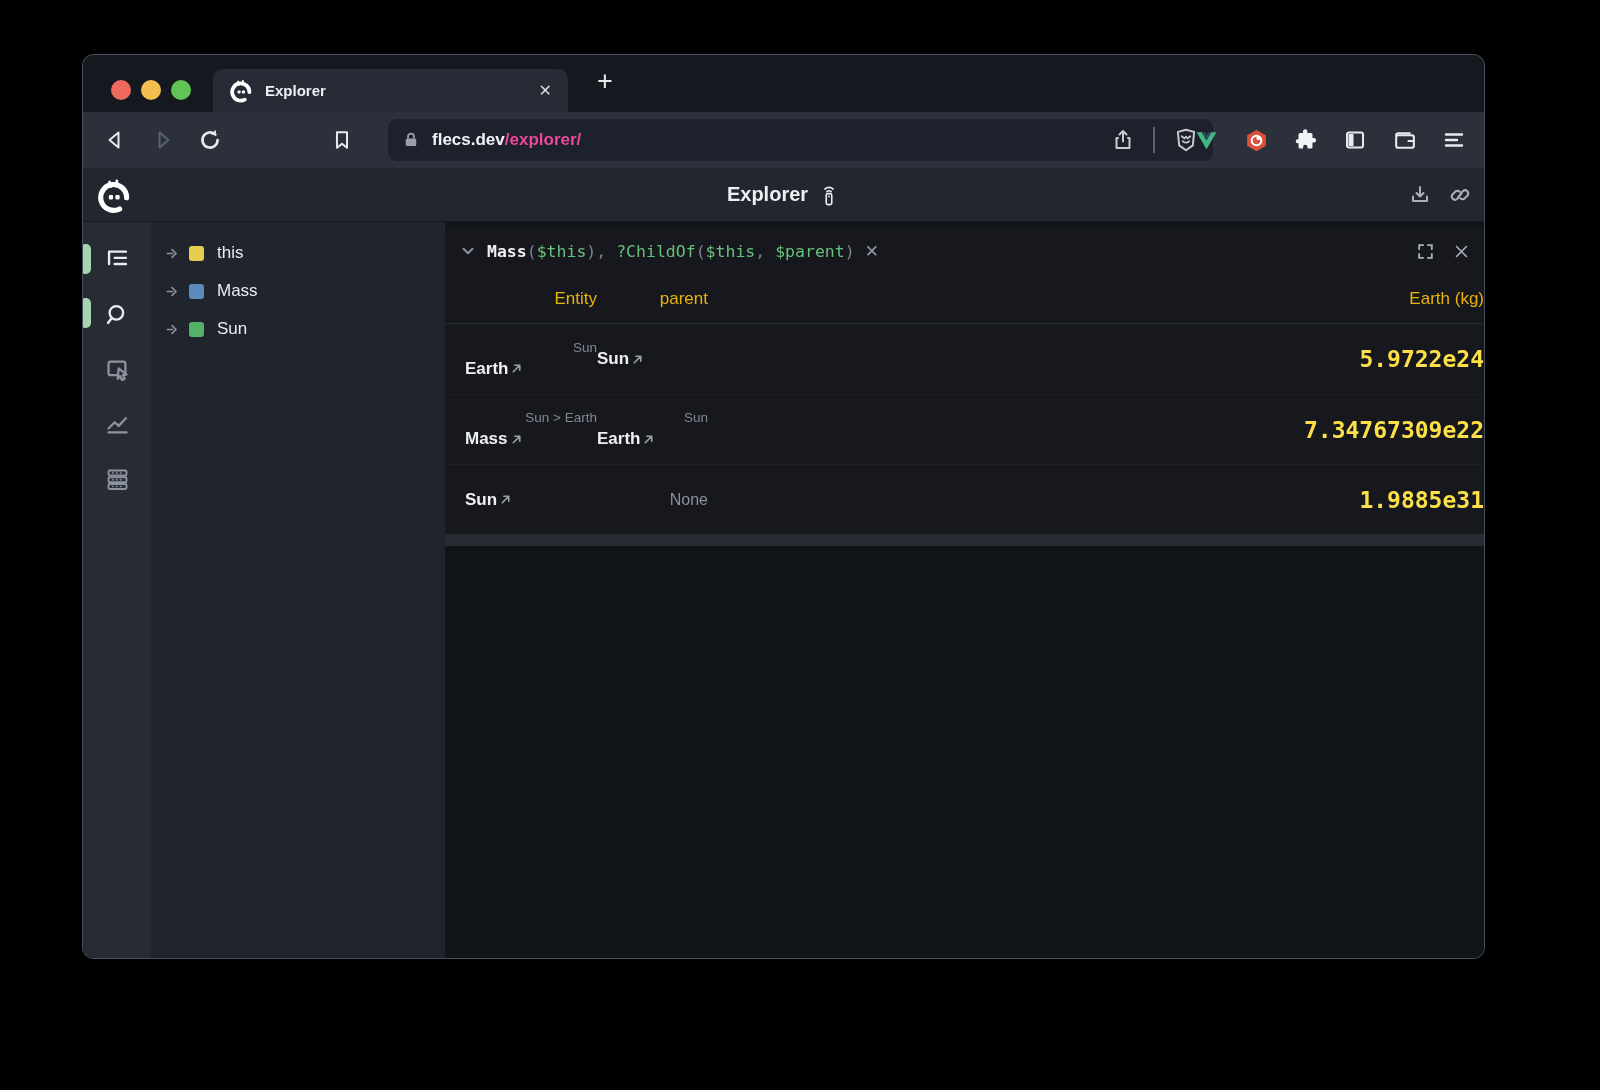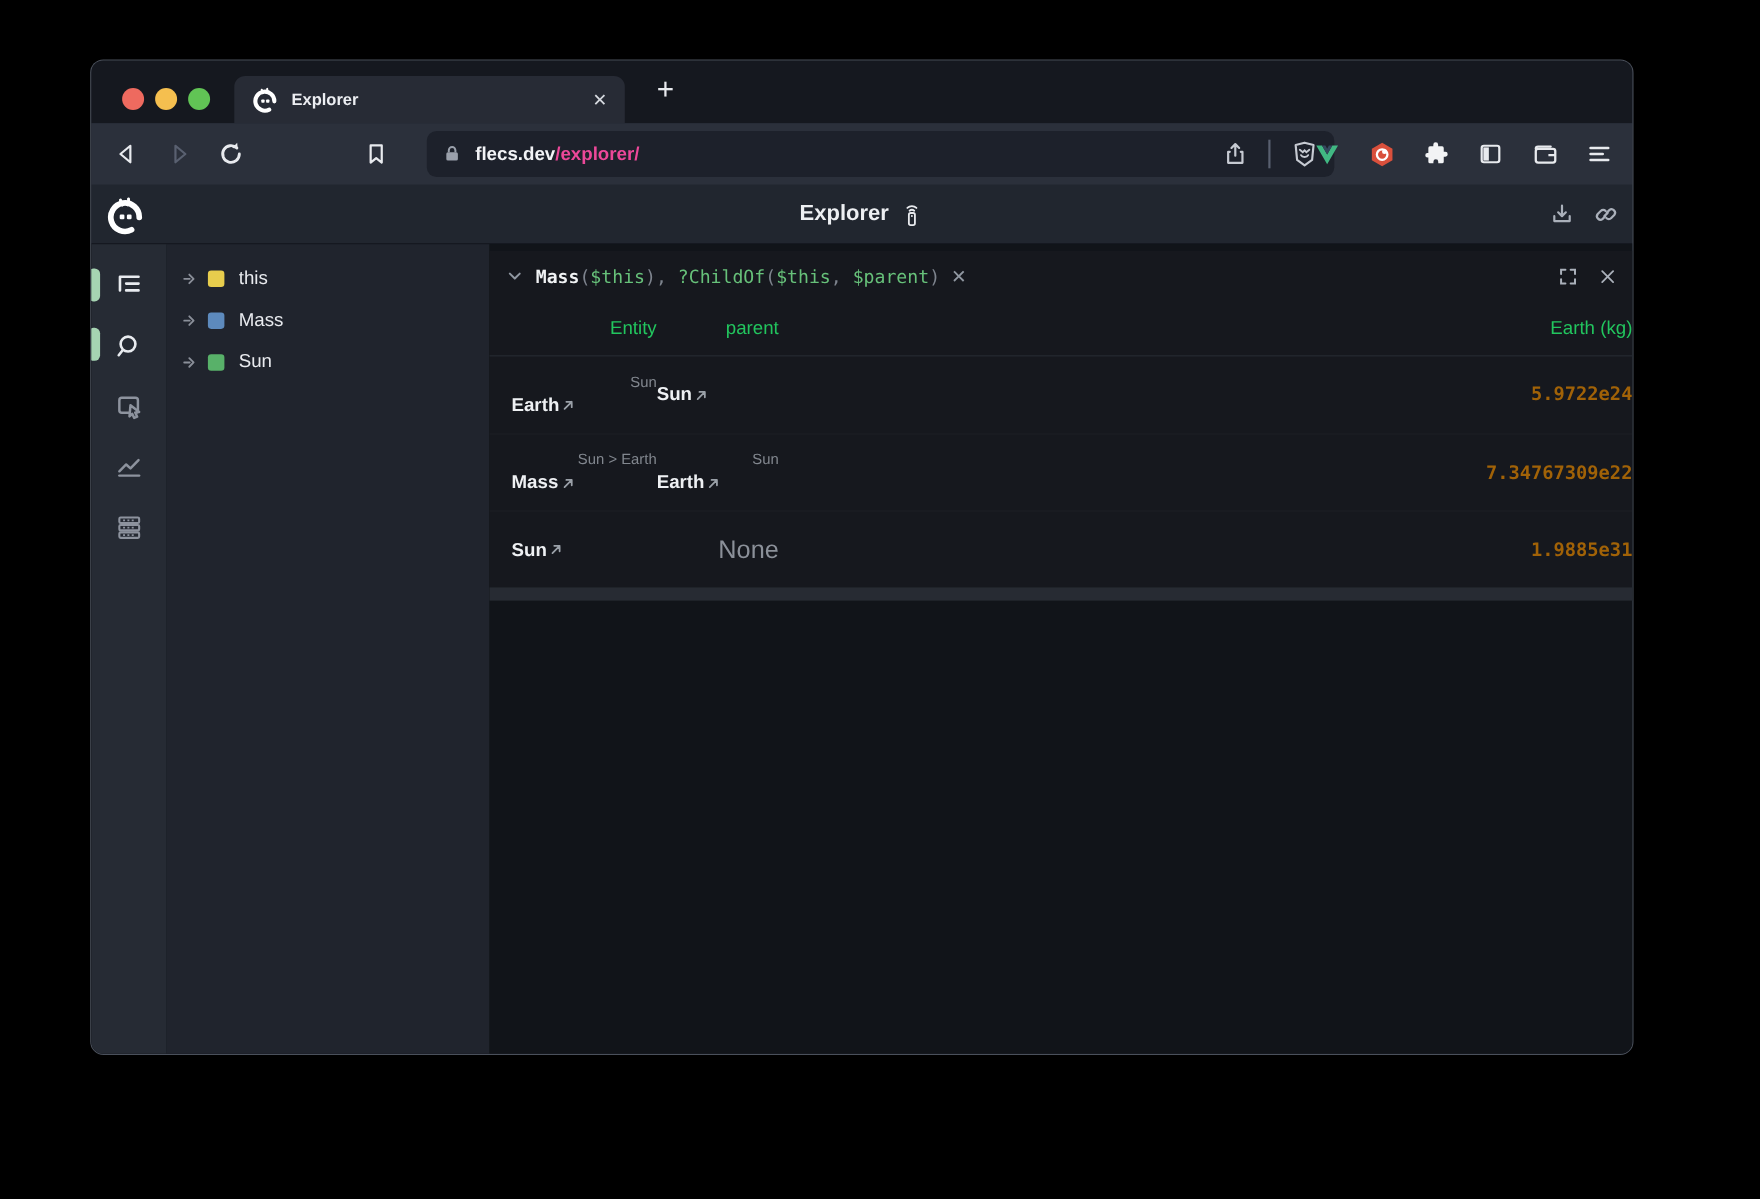--- a/index.html
+++ b/index.html
@@ -74,31 +74,31 @@
   .querybar { height:46px; display:flex; align-items:center; padding:0 14px; }
   .qchev { color:#9097a1; margin-right:10px; }
   .qtext { font-family:"DejaVu Sans Mono", monospace; font-size:16.5px; white-space:pre; }
   .tok-ident { color:#f0f2f4; font-weight:700; }
   .tok-punct { color:#7d838d; }
   .tok-var { color:#67c17a; }
   .qclosetok { color:#9097a1; font-size:17px; margin-left:10px; }
   .qbar-right { margin-left:auto; display:flex; align-items:center; gap:18px; color:#aab0ba; }
 
   .thead { height:50px; display:flex; align-items:center; padding-left:20px;
-           border-bottom:1px solid #272b33; color:#22c55e; font-size:17px; }
+           border-bottom:1px solid #272b33; color:#eab308; font-size:17px; }
   .col-entity { width:132px; } .col-parent { width:111px; } .col-mass { flex:1; }
   .trow { height:70px; display:flex; padding-left:20px; align-items:center; }
   .trow + .trow { border-top:1px solid rgba(255,255,255,.03); }
   .cell { display:flex; flex-direction:column; justify-content:center; }
   .path { color:#82878f; font-size:13.5px; line-height:19px; }
   .ename { display:flex; align-items:center; gap:2px; color:#eef0f3; font-size:17px;
            font-weight:600; line-height:24px; }
   .ename .xlink { color:#9aa0a8; }
-  .none { color:#8b9099; font-size:23px; font-weight:400; }
-  .mass { font-family:"DejaVu Sans Mono", monospace; font-size:17px; color:#a16207;
+  .none { color:#8b9099; font-size:16px; font-weight:400; }
+  .mass { font-family:"DejaVu Sans Mono", monospace; font-size:23px; color:#fde047;
           font-weight:700; }
   .tfoot { height:12px; background:#272b33; }
 </style>
 </head>
 <body>
 
 <div class="window">
 
   <div class="tabbar">
     <div class="traffic">

